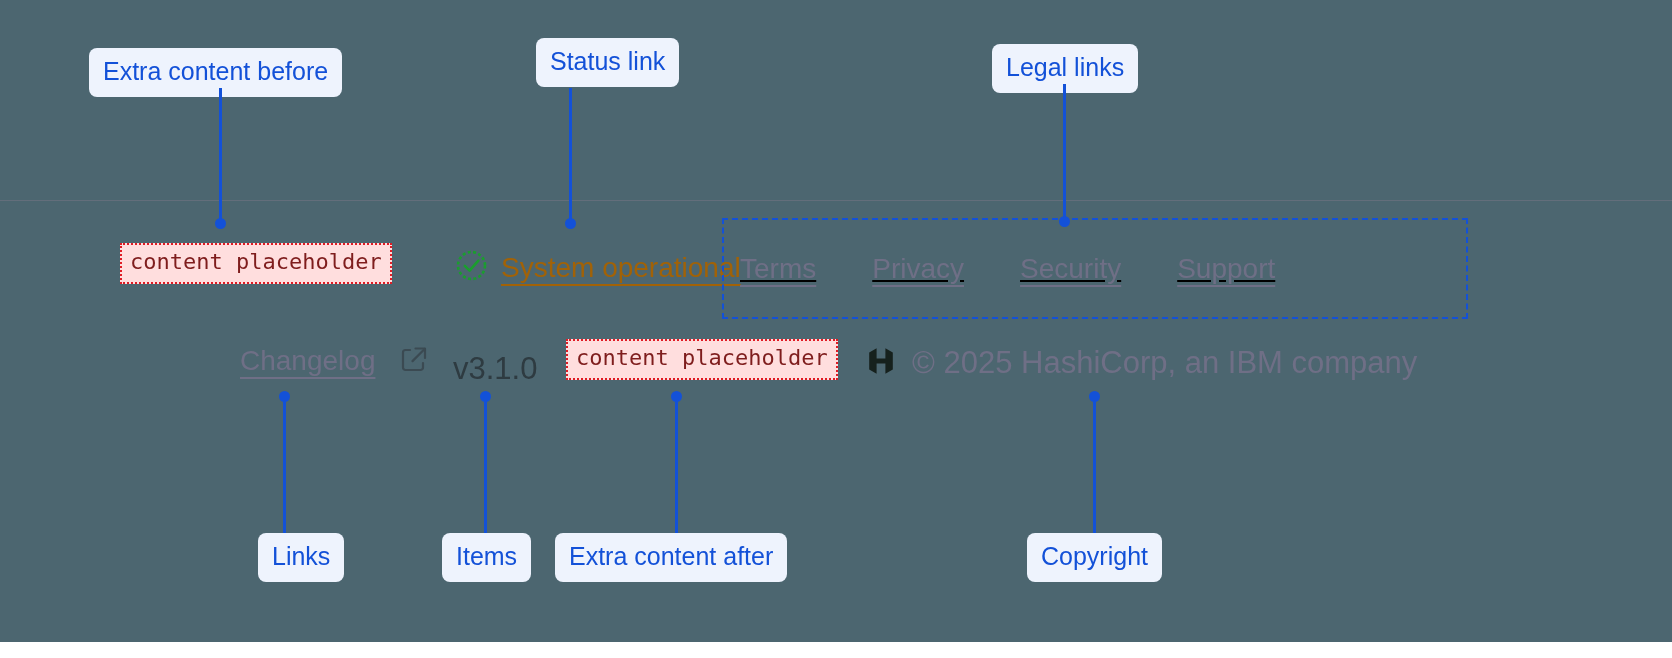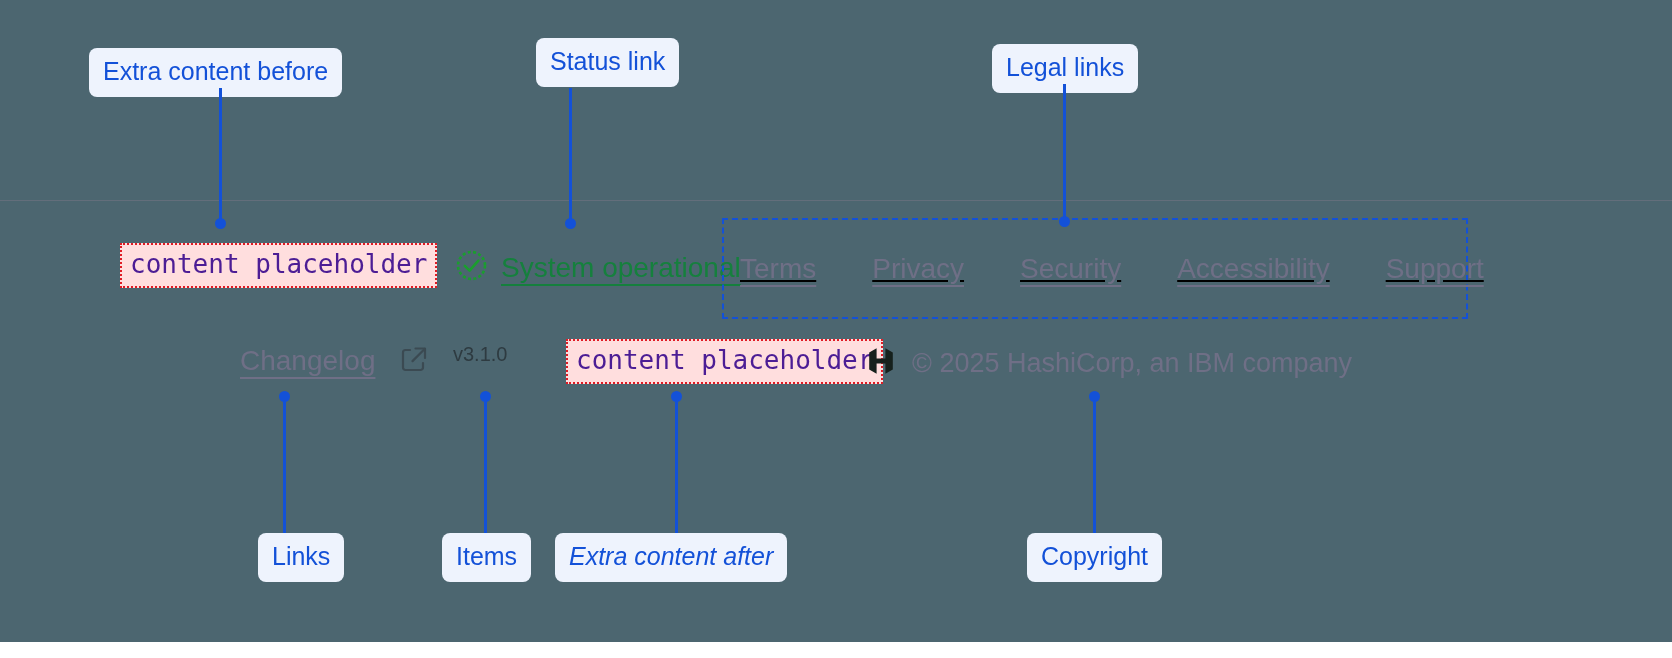--- a/index.html
+++ b/index.html
@@ -81,41 +81,41 @@
     position: absolute;
     left: 0;
     top: 201px;
     width: 1672px;
     height: 220px;
   }
 
   .ph {
     position: absolute;
     font-family: "DejaVu Sans Mono", "Liberation Mono", monospace;
-    font-size: 26px;
-    color: #4c1d95;
+    font-size: 22px;
+    color: #7f1d1d;
     background: #ffdede;
     border: 2px dotted #e01b24;
     padding: 6px 8px 9px 8px;
     white-space: nowrap;
     line-height: 1;
   }
 
   .status-row {
     position: absolute;
     left: 455px;
     top: 48px;
     display: flex;
     align-items: center;
     gap: 13px;
   }
   .status-icon { display: block; }
   .status-link {
     font-size: 28px;
-    color: #15803d;
+    color: #a16207;
     text-decoration: underline;
     text-underline-offset: 7px;
     text-decoration-thickness: 2px;
     white-space: nowrap;
   }
 
   .legal-box {
     position: absolute;
     left: 722px;
     top: 17px;
@@ -164,40 +164,40 @@
     font-size: 28px;
     color: #6f6f86;
     text-decoration: underline;
     text-underline-offset: 7px;
     text-decoration-thickness: 2px;
   }
 
   .version {
     position: absolute;
     left: 453px;
-    top: 4px;
-    font-size: 20px;
+    top: 12px;
+    font-size: 31px;
     color: #2e3b41;
   }
 
   .ph-after {
     left: 566px;
     top: 0px;
   }
 
   .copyright-group {
     position: absolute;
     left: 866px;
     top: 6px;
     display: flex;
     align-items: center;
     gap: 16px;
   }
   .copyright-text {
-    font-size: 27px;
+    font-size: 31px;
     color: #6f6f86;
     white-space: nowrap;
   }
 </style>
 </head>
 <body>
 
 <div id="root">
 
   <div class="backdrop"></div>
@@ -228,21 +228,20 @@
         </svg>
       </span>
       <a class="status-link" href="#">System operational</a>
     </div>
 
     <div class="legal-box"></div>
     <div class="legal-links">
       <a href="#">Terms</a>
       <a href="#">Privacy</a>
       <a href="#">Security</a>
-      <a href="#">Accessibility</a>
       <a href="#">Support</a>
     </div>
 
     <div class="bottom-row">
 
       <div class="changelog">
         <a class="changelog-label" href="#">Changelog</a>
         <span>
           <svg width="30" height="30" viewBox="0 0 30 30" aria-hidden="true">
             <path d="M11 6 H6.5 A2.5 2.5 0 0 0 4 8.5 V23.5 A2.5 2.5 0 0 0 6.5 26 H21.5
@@ -272,19 +271,19 @@
   <div class="dot" style="left:279px; top:391px;"></div>
   <div class="leader" style="left:283px; top:396px; height:137px;"></div>
   <div class="callout" style="left:258px; top:533px;">Links</div>
 
   <div class="dot" style="left:480px; top:391px;"></div>
   <div class="leader" style="left:484px; top:396px; height:137px;"></div>
   <div class="callout" style="left:442px; top:533px;">Items</div>
 
   <div class="dot" style="left:671px; top:391px;"></div>
   <div class="leader" style="left:675px; top:396px; height:137px;"></div>
-  <div class="callout" style="left:555px; top:533px;font-style:italic;">Extra content after</div>
+  <div class="callout" style="left:555px; top:533px;">Extra content after</div>
 
   <div class="dot" style="left:1089px; top:391px;"></div>
   <div class="leader" style="left:1093px; top:396px; height:137px;"></div>
   <div class="callout" style="left:1027px; top:533px;">Copyright</div>
 
 </div>
 
 </body></html>

